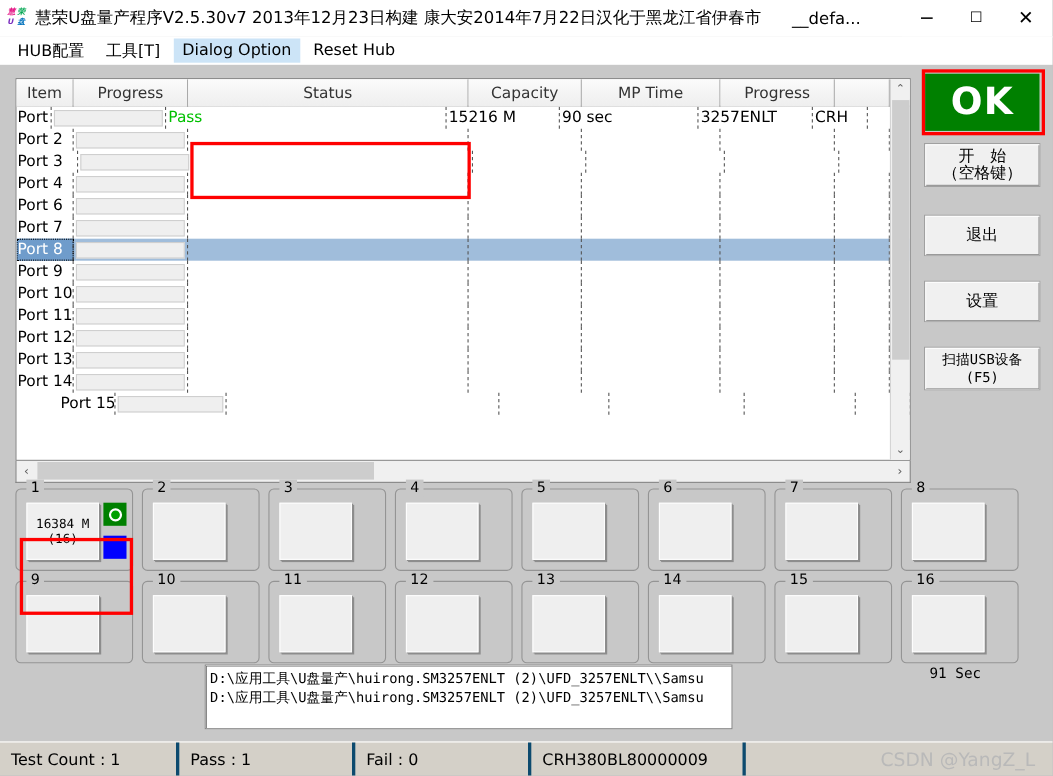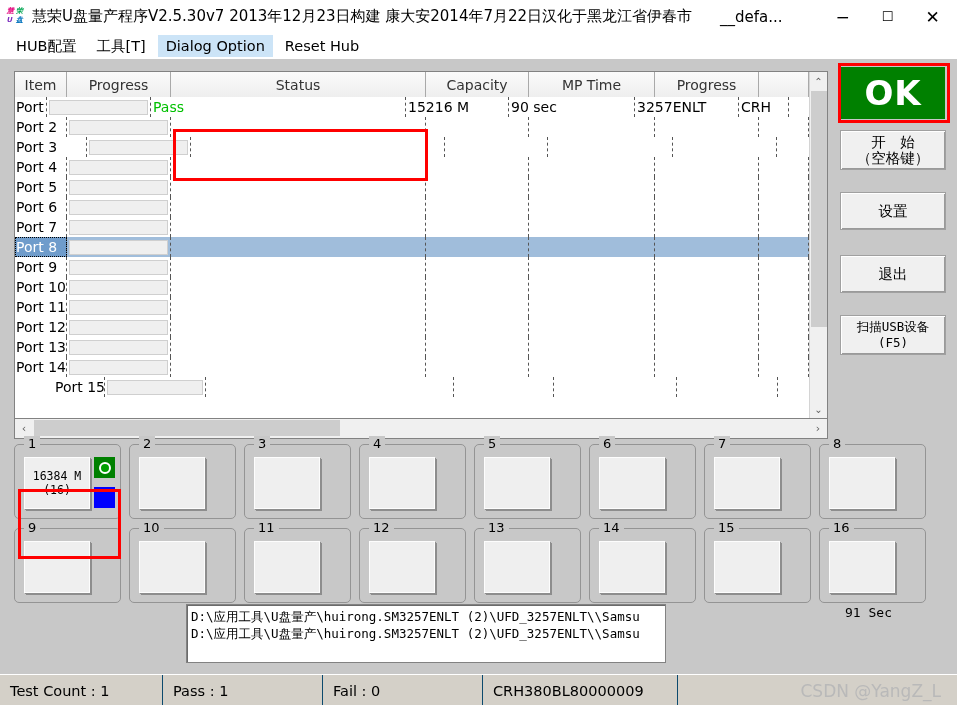--- a/index.html
+++ b/index.html
@@ -303,21 +303,21 @@
     width: 957px; height: 31px;
     background: #d4d0c8;
     border-top: 1px solid #ffffff;
     display: flex; align-items: stretch;
   }
   .sb-cell {
     display: flex; align-items: center;
     padding-left: 10px;
     font-size: 14.5px; color: #000;
     font-family: "DejaVu Sans", sans-serif;
-    border-right: 1px solid #0c4a6e;
+    border-right: 3px solid #0c4a6e;
     box-sizing: border-box;
   }
   .sb-cell.c1 { width: 163px; }
   .sb-cell.c2 { width: 160px; }
   .sb-cell.c3 { width: 160px; }
   .sb-cell.c4 { width: 195px; }
   .sb-cell.c5 {
     flex: 1; border-right: none;
     justify-content: flex-end; padding-right: 16px;
     color: #b9b9b9; font-size: 17px;
@@ -389,43 +389,32 @@
             <div class="cell prog" style="width: 104px;">
               <div class="progbar"></div>
             </div>
             <div class="cell status" style="width: 255px;"></div>
             <div class="cell cap" style="width: 103px;"></div>
             <div class="cell mp" style="width: 126px;"></div>
             <div class="cell chip" style="width: 104px;"></div>
             <div class="cell extra" style="width: 50px;"></div>
           </div>
           <div class="row">
-            <div class="cell item" style="width: 72px; text-align: center;">Port 3</div>
+            <div class="cell item" style="width: 56px; text-align: center;">Port 3</div>
             <div class="cell prog" style="width: 104px;">
               <div class="progbar"></div>
             </div>
             <div class="cell status" style="width: 255px;"></div>
             <div class="cell cap" style="width: 103px;"></div>
             <div class="cell mp" style="width: 126px;"></div>
             <div class="cell chip" style="width: 104px;"></div>
             <div class="cell extra" style="width: 50px;"></div>
           </div>
           <div class="row">
             <div class="cell item" style="width: 52px;">Port 4</div>
-            <div class="cell prog" style="width: 104px;">
-              <div class="progbar"></div>
-            </div>
-            <div class="cell status" style="width: 255px;"></div>
-            <div class="cell cap" style="width: 103px;"></div>
-            <div class="cell mp" style="width: 126px;"></div>
-            <div class="cell chip" style="width: 104px;"></div>
-            <div class="cell extra" style="width: 50px;"></div>
-          </div>
-          <div class="row">
-            <div class="cell item" style="width: 52px;">Port 5</div>
             <div class="cell prog" style="width: 104px;">
               <div class="progbar"></div>
             </div>
             <div class="cell status" style="width: 255px;"></div>
             <div class="cell cap" style="width: 103px;"></div>
             <div class="cell mp" style="width: 126px;"></div>
             <div class="cell chip" style="width: 104px;"></div>
             <div class="cell extra" style="width: 50px;"></div>
           </div>
           <div class="row">
@@ -556,26 +545,26 @@
     <div class="side">
       <div class="ok-badge">OK</div>
 
       <div class="btn b-start">
         <span>
           <span class="two">开　始</span>
           <span class="two">（空格键）</span>
         </span>
       </div>
 
+      <div class="btn b-exit">
+        <span>退出</span>
+      </div>
+
       <div class="btn b-set">
         <span>设置</span>
-      </div>
-
-      <div class="btn b-exit">
-        <span>退出</span>
       </div>
 
       <div class="btn b-scan">
         <span>
           <span class="two mono-sm">扫描USB设备</span>
           <span class="two mono-sm">(F5)</span>
         </span>
       </div>
 
     </div>

